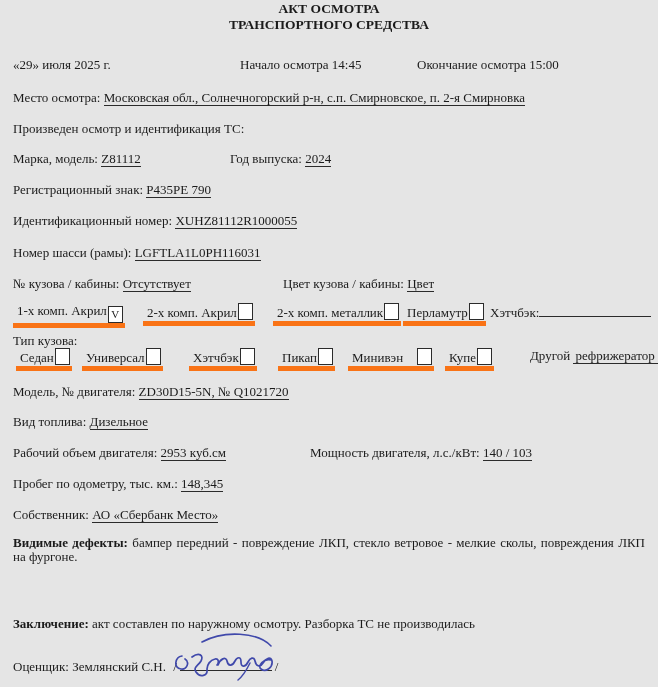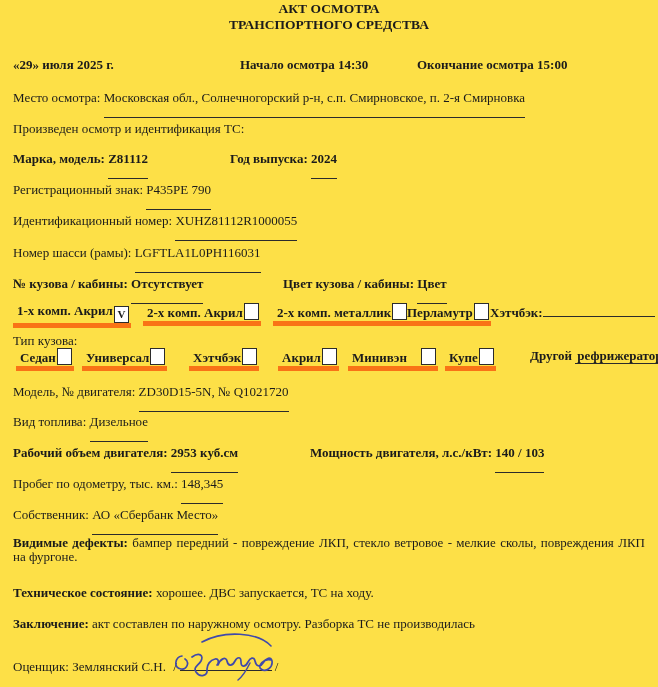--- a/index.html
+++ b/index.html
@@ -1,23 +1,23 @@
 <!DOCTYPE html>
 <html><head>
 <meta charset="utf-8">
 <style>
   html,body { margin:0; padding:0; background:#ffffff; }
   .page {
-    position:relative; width:658px; height:687px; background:#fde047; overflow:hidden;
+    position:relative; width:658px; height:687px; background:#e5e5e5; overflow:hidden;
     font-family:"Liberation Serif","DejaVu Serif",serif; font-size:13px; color:#1b1b1b;
   }
   .row { position:absolute; left:13px; width:632px; line-height:16px; white-space:nowrap; }
-  .at  { position:absolute; top:0;font-weight:bold; }
+  .at  { position:absolute; top:0; }
   .ttl { position:absolute; left:0; width:658px; text-align:center; font-weight:bold; font-size:13.5px; line-height:16px; }
-  .u   { border-bottom:1px solid #2b2b2b; padding-bottom:12px; }
+  .u   { border-bottom:1px solid #2b2b2b; padding-bottom:0px; }
   .b   { font-weight:bold; }
   .cb  {
     display:inline-block; width:13px; height:15px; border:1px solid #2b2b2b; background:#fff;
     vertical-align:-3px; text-align:center; line-height:15px; font-size:11px; margin-left:1px;
   }
   .opt { border-bottom:5px solid #f97316; padding:0 2px 0 4px; }
   .blank { display:inline-block; border-bottom:1px solid #2b2b2b; height:13px; vertical-align:baseline; }
   .wrap { white-space:normal; text-align:justify; line-height:14px; }
   .sig-wrap { position:relative; display:inline-block; width:92px; height:15px; border-bottom:1px solid #2b2b2b; margin:0 3px; vertical-align:baseline; }
   .sig-svg { position:absolute; left:-8px; bottom:-11px; width:110px; height:52px; overflow:visible; }
@@ -25,21 +25,21 @@
 </head>
 <body>
 
 <div class="page">
 
   <div class="ttl" style="top:1px">АКТ ОСМОТРА</div>
   <div class="ttl" style="top:17px">ТРАНСПОРТНОГО СРЕДСТВА</div>
 
   <div class="row" style="top:57px">
     <span class="at" style="left:0">«29» июля 2025 г.</span>
-    <span class="at" style="left:227px">Начало осмотра 14:30</span>
+    <span class="at" style="left:227px">Начало осмотра 14:45</span>
     <span class="at" style="left:404px">Окончание осмотра 15:00</span>
   </div>
 
   <div class="row" style="top:90px">
     <span>Место осмотра:</span>
     <span class="u">Московская обл., Солнечногорский р-н, с.п. Смирновское, п. 2-я Смирновка</span>
   </div>
 
   <div class="row" style="top:121px">Произведен осмотр и идентификация ТС:</div>
 
@@ -103,21 +103,21 @@
     <span class="at opt" style="left:3px">
       <span>Седан</span><span class="cb"></span>
     </span>
     <span class="at opt" style="left:69px">
       <span>Универсал</span><span class="cb"></span>
     </span>
     <span class="at opt" style="left:176px">
       <span>Хэтчбэк</span><span class="cb"></span>
     </span>
     <span class="at opt" style="left:265px">
-      <span>Акрил</span><span class="cb"></span>
+      <span>Пикап</span><span class="cb"></span>
     </span>
     <span class="at opt" style="left:335px">
       <span>Минивэн</span><span class="cb" style="margin-left:14px"></span>
     </span>
     <span class="at opt" style="left:432px">
       <span>Купе</span><span class="cb"></span>
     </span>
     <span class="at" style="left:517px">
       <span>Другой</span>
       <span class="u" style="padding:0 12px 0 2px">рефрижератор</span>
@@ -153,24 +153,20 @@
   <div class="row" style="top:507px">
     <span>Собственник:</span>
     <span class="u">АО «Сбербанк Место»</span>
   </div>
 
   <div class="row wrap" style="top:536px">
     <span class="b">Видимые дефекты:</span>
     <span>бампер передний - повреждение ЛКП, стекло ветровое - мелкие сколы, повреждения ЛКП на фургоне.</span>
   </div>
 
-  <div class="row" style="top:585px">
-    <span class="b">Техническое состояние:</span>
-    <span>хорошее. ДВС запускается, ТС на ходу.</span>
-  </div>
 
   <div class="row" style="top:616px">
     <span class="b">Заключение:</span>
     <span>акт составлен по наружному осмотру. Разборка ТС не производилась</span>
   </div>
 
   <div class="row" style="top:655px">
     <span>Оценщик:</span>
     <span>Землянский С.Н.</span>
     <span style="margin-left:4px">/</span><span class="sig-wrap"><svg class="sig-svg" viewBox="0 0 110 52">

